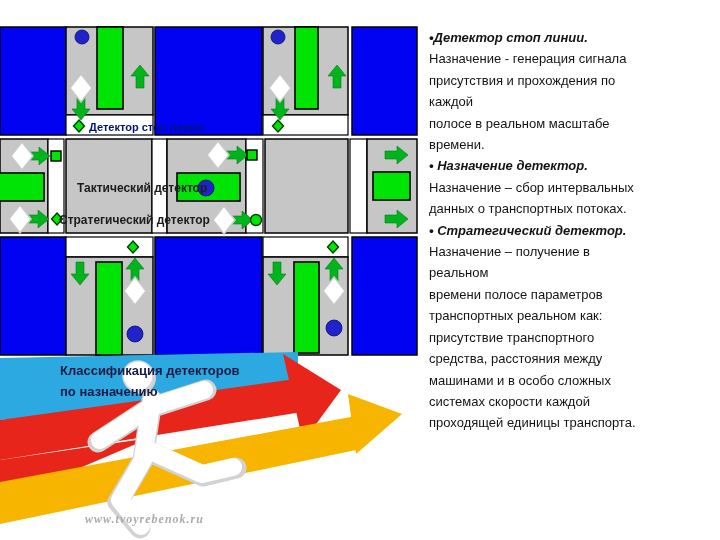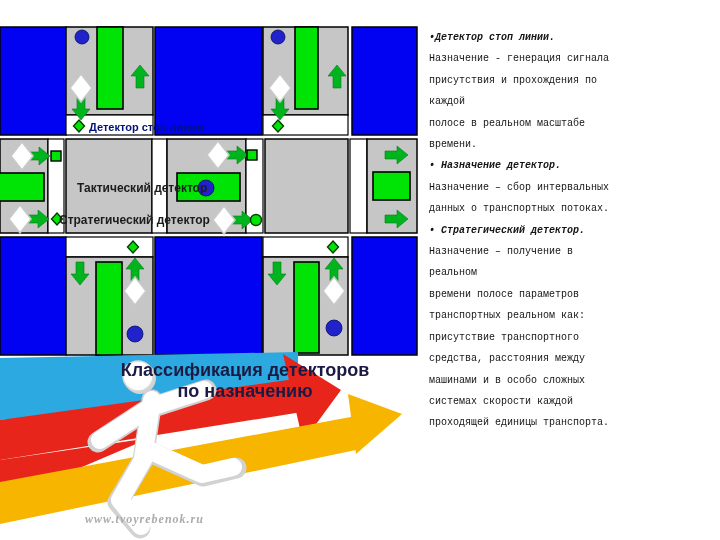--- a/index.html
+++ b/index.html
@@ -15,25 +15,25 @@
   .dot{fill:var(--dot-blue,#2222CC);stroke:#000C60;stroke-width:0.8;}
   .wdiamond{fill:#ffffff;stroke:#c9c9c9;stroke-width:1.6;}
   .gdiamond{fill:var(--zone-green,#00E405);stroke:#053f05;stroke-width:1.4;}
   .gsquare{fill:var(--zone-green,#00E405);stroke:#000;stroke-width:1.4;}
   .gcircle{fill:var(--zone-green,#00E405);stroke:#053f05;stroke-width:1.4;}
   .garrow{fill:var(--arrow-green,#00B41E);stroke:#0a7a18;stroke-width:0.6;}
   .lbl{font-family:"Liberation Sans",sans-serif;font-weight:bold;fill:#1c1c1c;}
   .lbl-stop{fill:var(--label-navy,#00127B);font-size:11px;}
   .lbl-mid{font-size:12px;}
   .info{position:absolute;left:429px;top:27px;width:286px;
-        font-size:10px;line-height:21.4px;color:var(--text-black,#141414);font-family:Liberation Mono, monospace;}
+        font-size:13px;line-height:21.4px;color:var(--text-black,#141414);}
   .info-line{white-space:nowrap;}
   .info-line.lead{font-weight:bold;font-style:italic;}
-  .slide-title{position:absolute;left:60px;top:360px;width:370px;text-align:center;
-        font-size:18px;font-weight:800;line-height:21px;color:var(--title-navy,#1A1A44);
+  .slide-title{position:absolute;left:60px;top:360px;width:370px;
+        font-size:13px;font-weight:800;line-height:21px;color:var(--title-navy,#1A1A44);
         z-index:5;}
   .watermark{position:absolute;left:85px;top:512px;z-index:6;
         font-family:"Liberation Serif",serif;font-style:italic;font-weight:bold;
         font-size:12px;letter-spacing:1px;color:var(--watermark-gray,#ABABAB);}
   .band-cyan{fill:var(--band-cyan,#2BA9E0);}
   .band-red{fill:var(--band-red,#E8251A);}
   .band-yellow{fill:var(--band-yellow,#F7B500);}
   .runner-shadow{stroke:#d2d2d2;stroke-width:21;fill:none;stroke-linecap:round;stroke-linejoin:round;}
   .runner-body{stroke:#ffffff;stroke-width:18;fill:none;stroke-linecap:round;stroke-linejoin:round;}
 </style>

